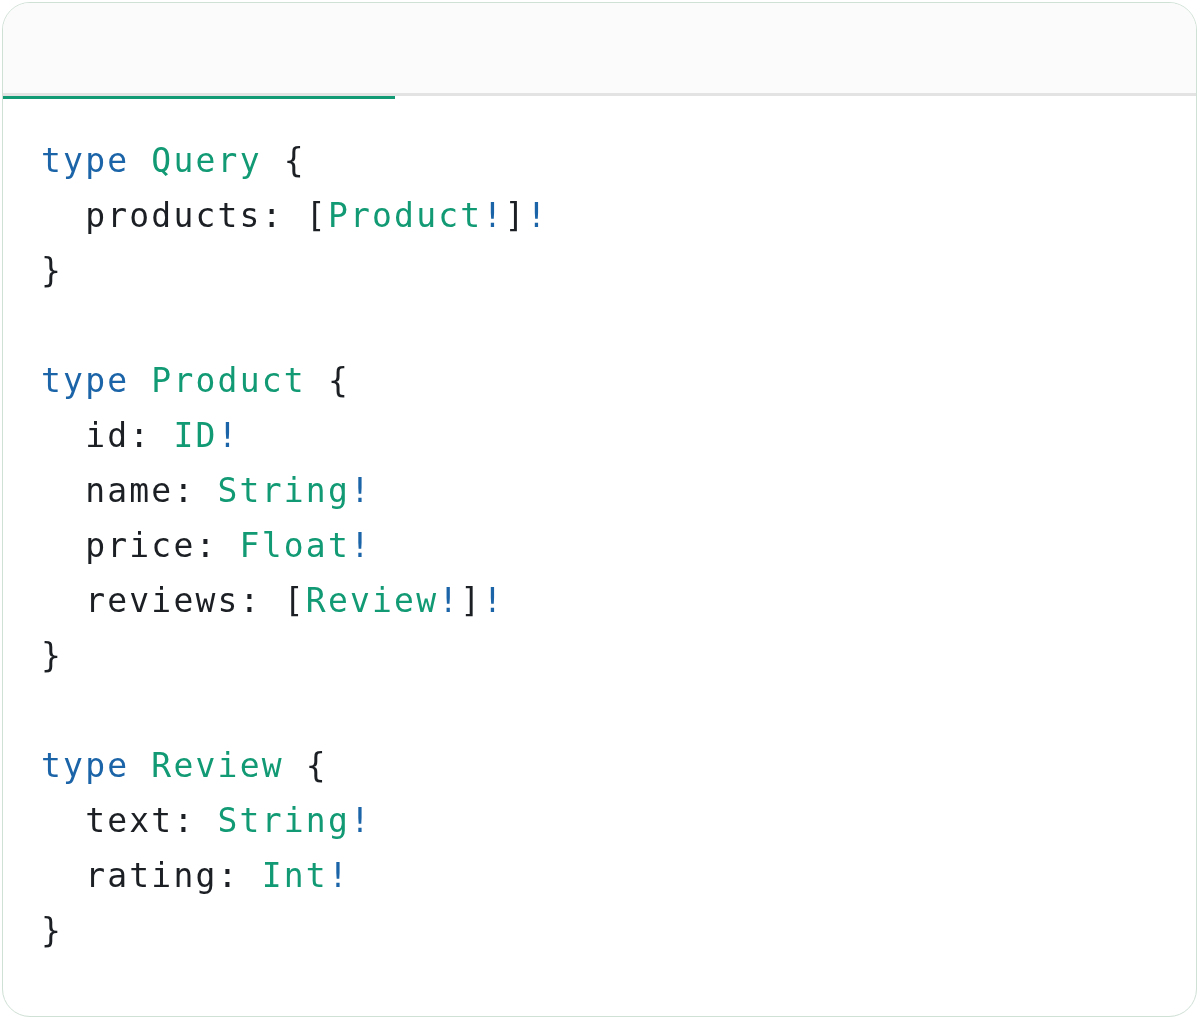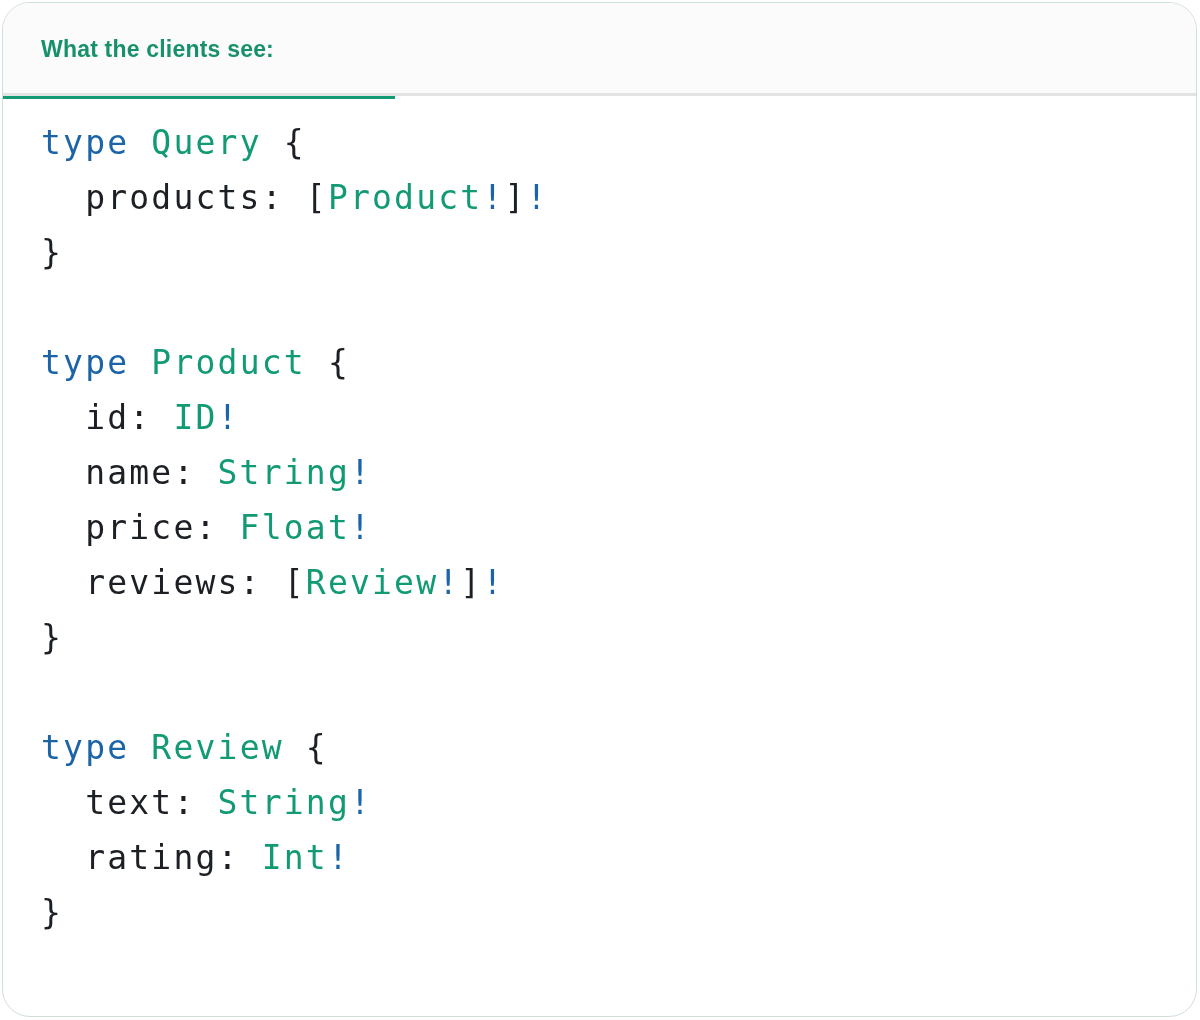--- a/index.html
+++ b/index.html
@@ -50,37 +50,36 @@
     white-space:nowrap;
   }
   .tab-underline{
     position:absolute;
     left:0;bottom:-3px;
     width:392px;height:3px;
     background:var(--teal);
     z-index:2;
   }
   .code{
-    padding:19px 20px 0 38px;
+    padding:37px 20px 0 38px;
     font-family:"DejaVu Sans Mono","Liberation Mono",monospace;
     font-size:33px;
     line-height:55px;
     letter-spacing:2.2px;
     color:var(--plain);
     white-space:pre;
   }
   .line{min-height:55px;}
   .tok-kw{color:var(--blue);}
   .tok-type{color:var(--teal);}
   .tok-plain{color:var(--plain);}
 </style>
 </head>
 <body>
 
 <div class="card">
   <div class="header">
     <div class="tab">
-      <span class="tab-title">What the clients see:</span>
       <span class="tab-underline"></span>
     </div>
   </div>
   <div class="code" id="code-block"><div class="line"><span class="tok-kw">type</span><span class="tok-plain"> </span><span class="tok-type">Query</span><span class="tok-plain"> {</span></div><div class="line"><span class="tok-plain">  products: [</span><span class="tok-type">Product</span><span class="tok-kw">!</span><span class="tok-plain">]</span><span class="tok-kw">!</span></div><div class="line"><span class="tok-plain">}</span></div><div class="line"></div><div class="line"><span class="tok-kw">type</span><span class="tok-plain"> </span><span class="tok-type">Product</span><span class="tok-plain"> {</span></div><div class="line"><span class="tok-plain">  id: </span><span class="tok-type">ID</span><span class="tok-kw">!</span></div><div class="line"><span class="tok-plain">  name: </span><span class="tok-type">String</span><span class="tok-kw">!</span></div><div class="line"><span class="tok-plain">  price: </span><span class="tok-type">Float</span><span class="tok-kw">!</span></div><div class="line"><span class="tok-plain">  reviews: [</span><span class="tok-type">Review</span><span class="tok-kw">!</span><span class="tok-plain">]</span><span class="tok-kw">!</span></div><div class="line"><span class="tok-plain">}</span></div><div class="line"></div><div class="line"><span class="tok-kw">type</span><span class="tok-plain"> </span><span class="tok-type">Review</span><span class="tok-plain"> {</span></div><div class="line"><span class="tok-plain">  text: </span><span class="tok-type">String</span><span class="tok-kw">!</span></div><div class="line"><span class="tok-plain">  rating: </span><span class="tok-type">Int</span><span class="tok-kw">!</span></div><div class="line"><span class="tok-plain">}</span></div></div>
 </div>
 
 </body></html>

